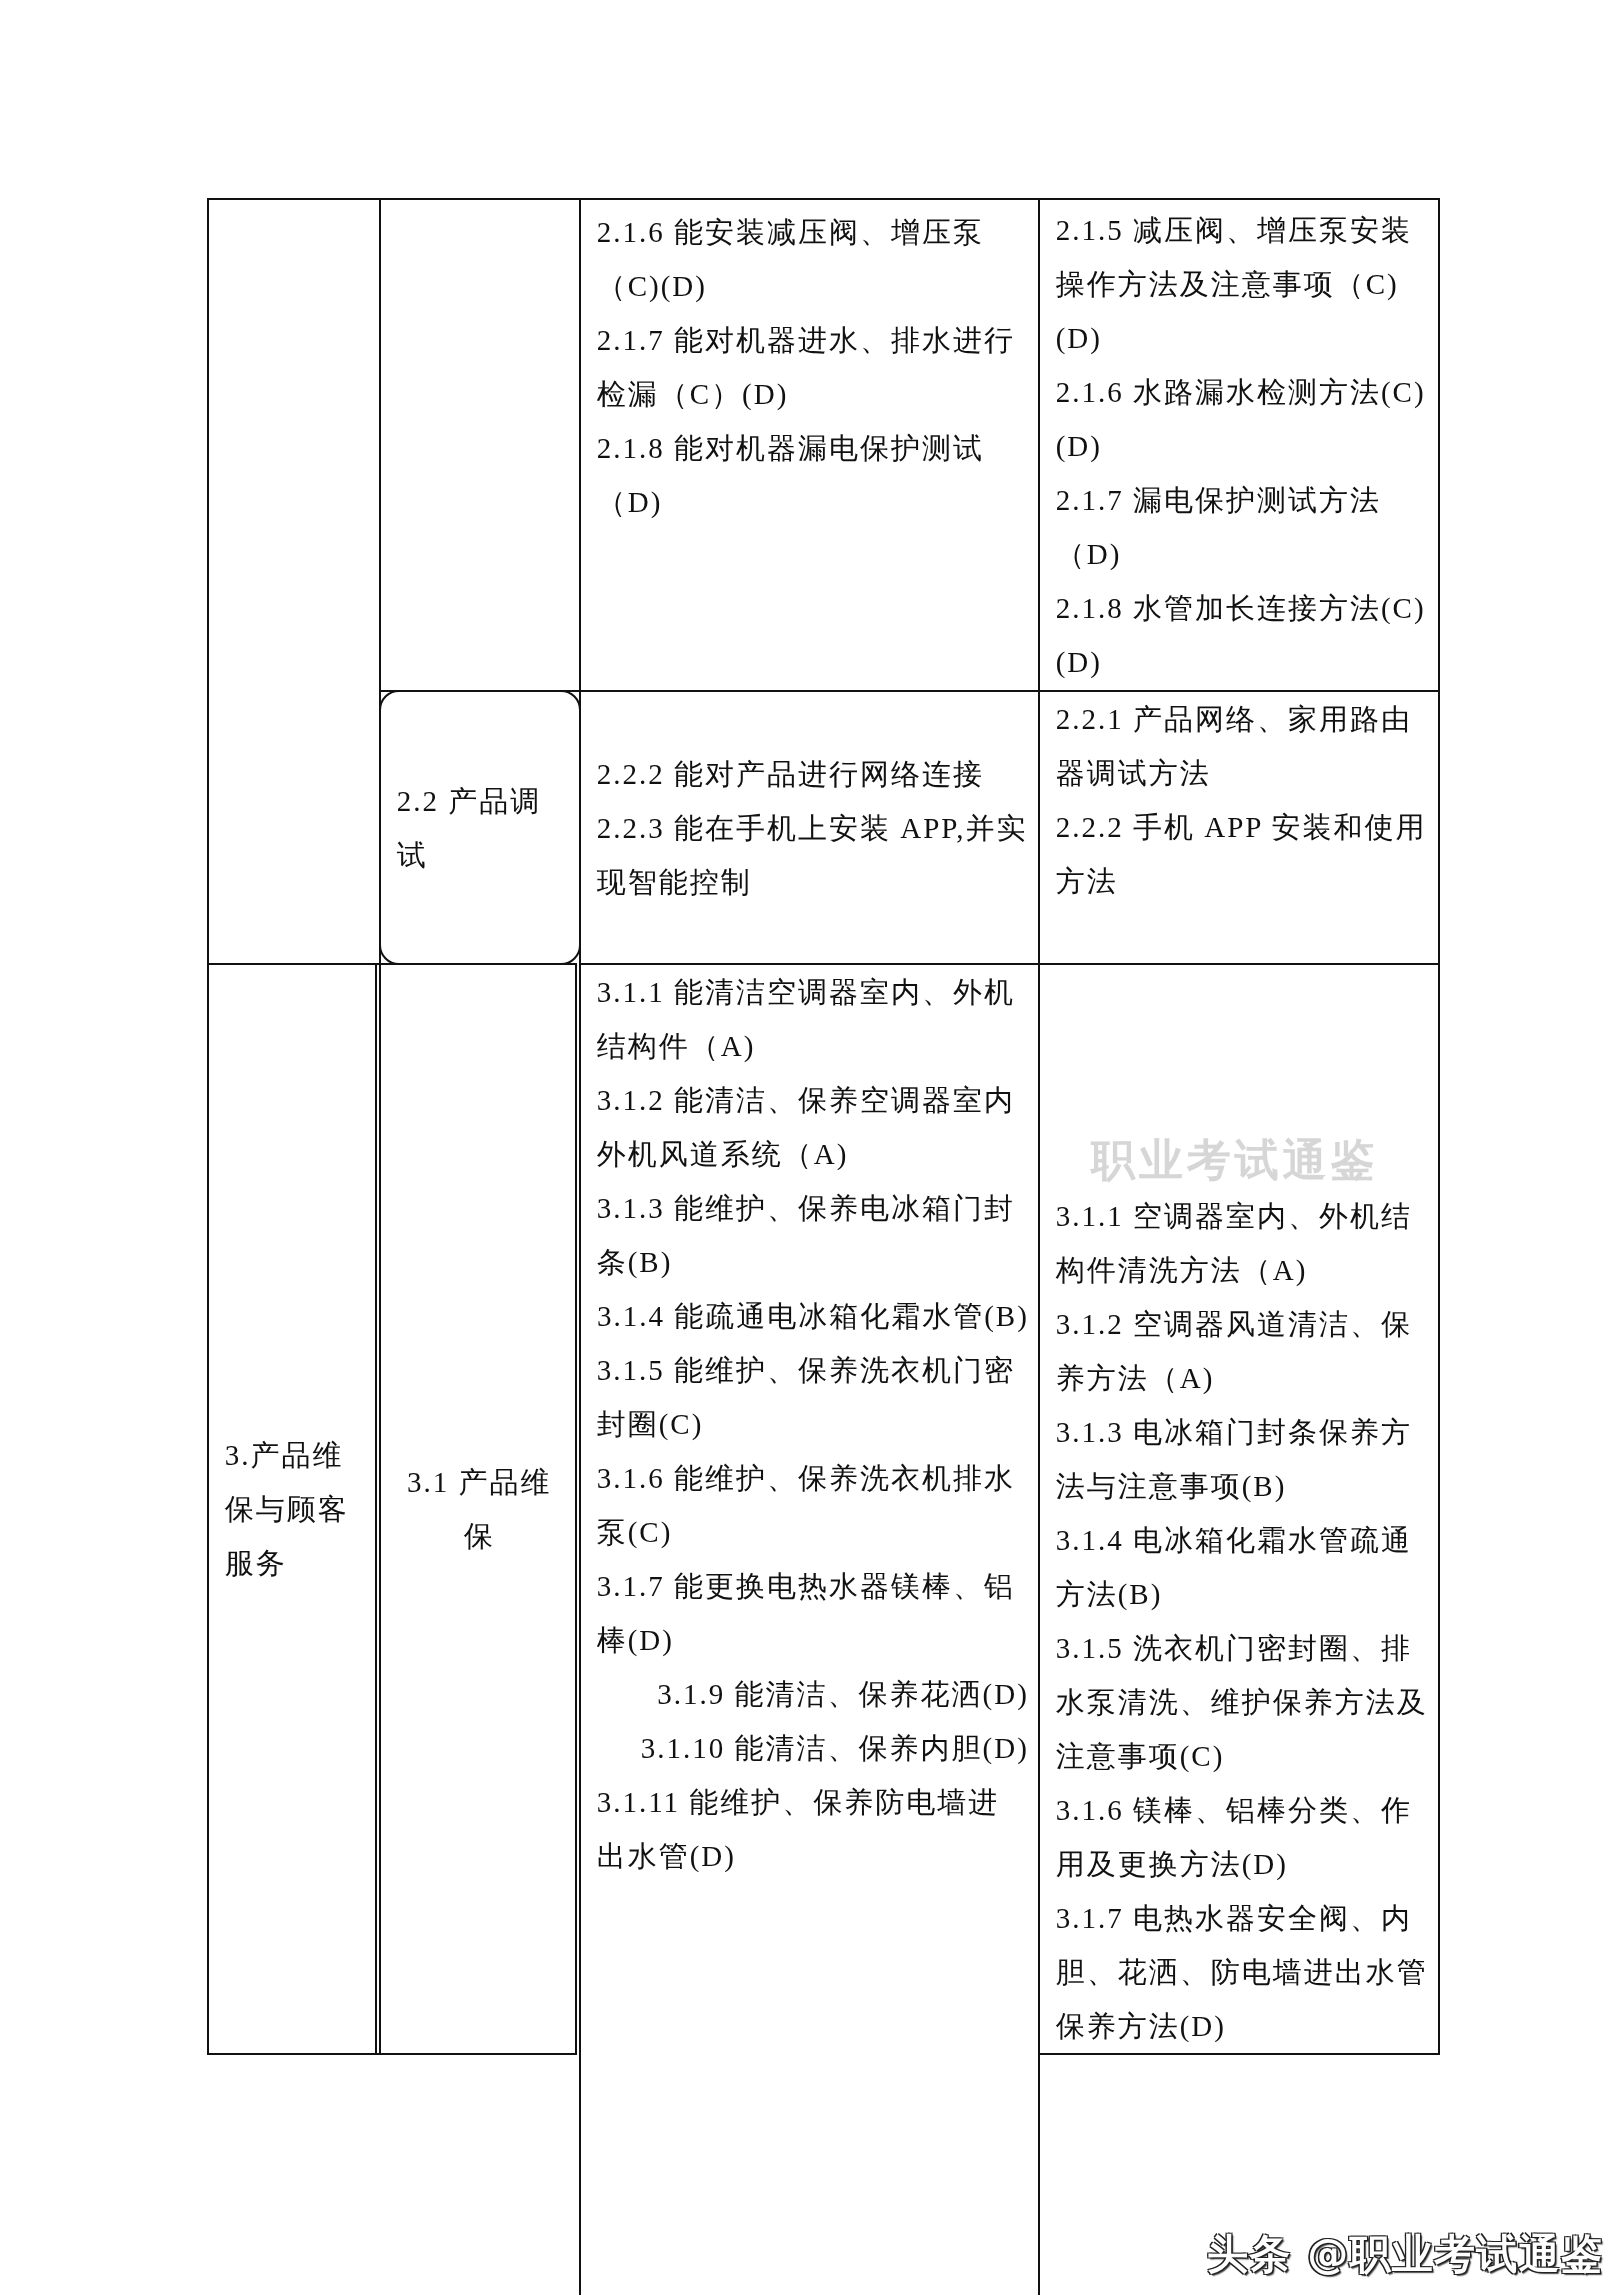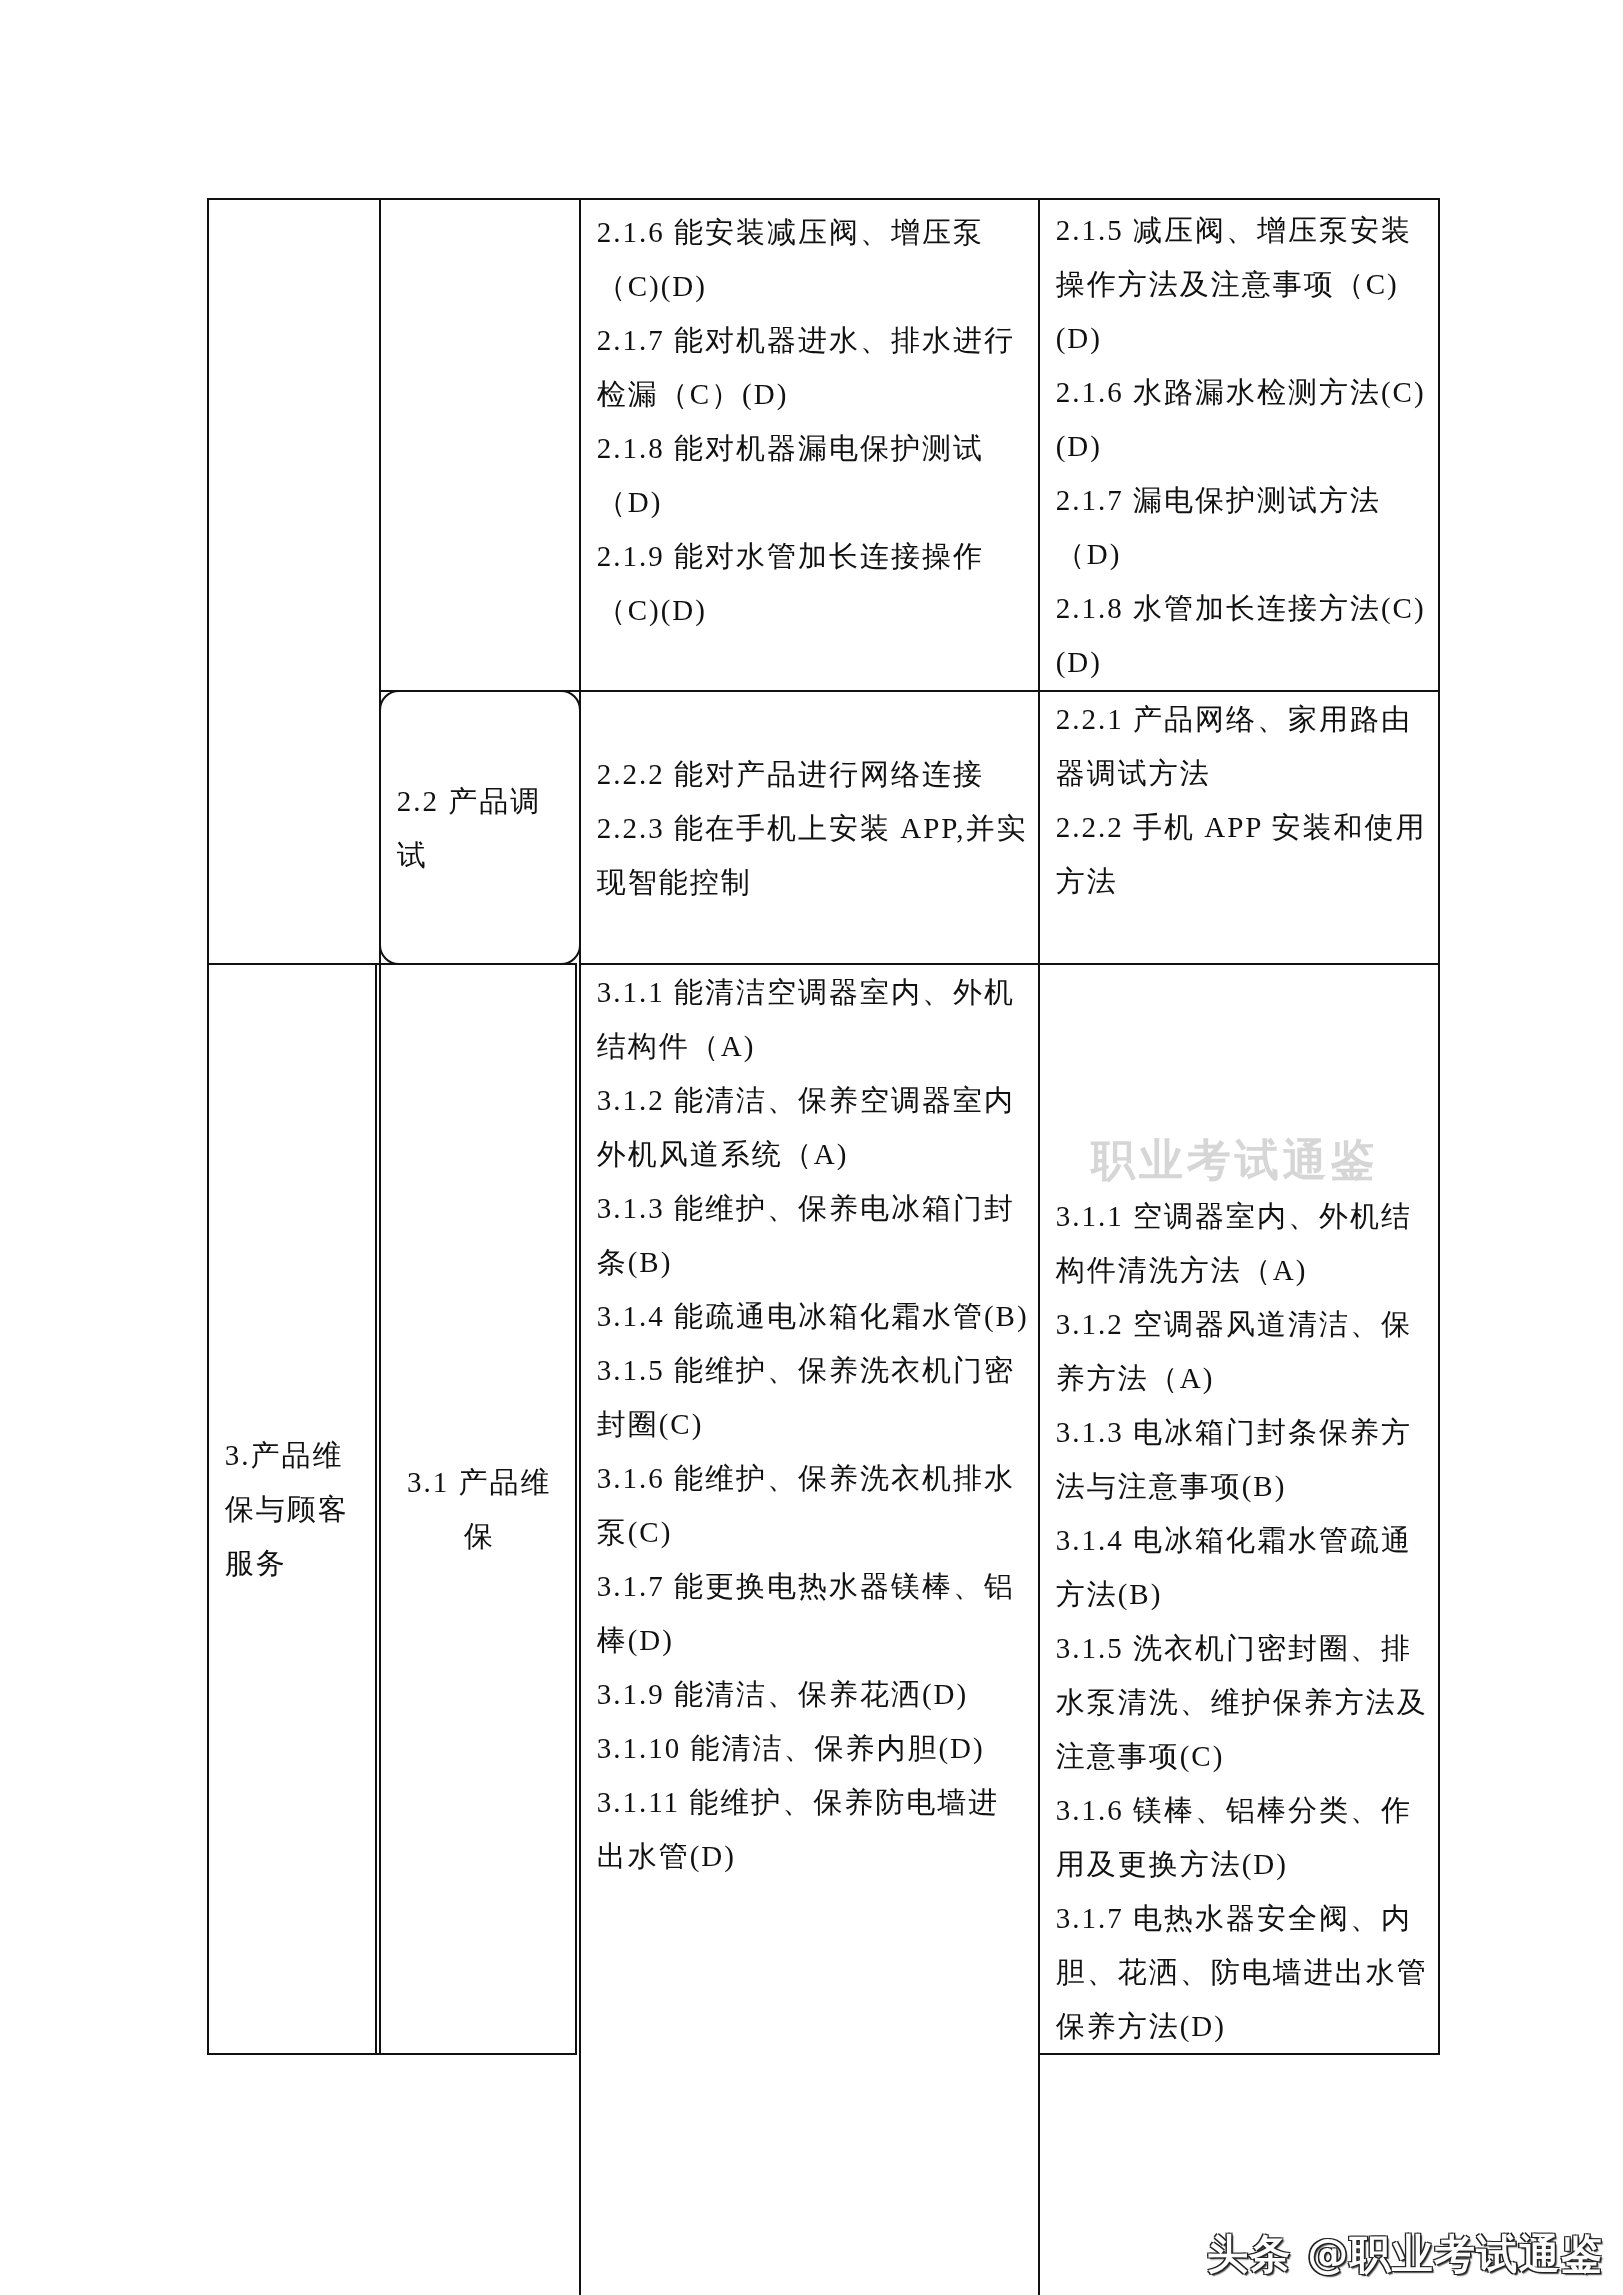--- a/index.html
+++ b/index.html
@@ -4,21 +4,21 @@
 <style>
   html, body { margin: 0; padding: 0; background: #ffffff; }
   body { width: 1623px; height: 2295px; position: relative; overflow: hidden;
          font-family: "Liberation Serif", "DejaVu Serif", serif; color: #111111; }
   .grid { position: absolute; left: 207px; top: 198px; width: 1233px; height: 1857px; }
   .cell { position: absolute; box-sizing: border-box; border: 2px solid #111111;
           display: flex; flex-direction: column; justify-content: center;
           padding: 0 9.2px 0 15.7px; font-size: 29px; line-height: 54px;
           letter-spacing: 2px; white-space: normal; word-break: break-all; }
   .cell .line { display: block; }
-  .cell.top { justify-content: flex-start; padding-top: 5.2px; }
+  .cell.top { justify-content: flex-start; padding-top: 5.2px; align-items: flex-end; }
   .watermark { position: absolute; left: 1091px; top: 1120px; font-size: 44px;
                line-height: 79px; color: #d6d6d6; letter-spacing: 3.9px;
                font-family: "DejaVu Sans", "Liberation Sans", sans-serif; font-weight: bold;
                pointer-events: none; }
   .footer { position: absolute; left: 1207px; top: 2228px; font-size: 41px; line-height: 52px;
             color: #ffffff; letter-spacing: 1.3px;
             font-family: "DejaVu Sans", "Liberation Sans", sans-serif; font-weight: bold;
             text-shadow: -1.3px -1.3px 0 #222, 1.3px -1.3px 0 #222, -1.3px 1.3px 0 #222, 1.3px 1.3px 0 #222, 2px 2px 1.3px #444; }
 </style>
 </head>
@@ -30,21 +30,20 @@
     <span class="line"></span>
   </div>
 
   <div class="cell" style="left:172px; top:0; width:202px; height:494px;">
     <span class="line"></span>
   </div>
   <div class="cell top" style="left:372px; top:0; width:461px; height:494px;">
     <span class="line">2.1.6 能安装减压阀、增压泵（C)(D)</span>
     <span class="line">2.1.7 能对机器进水、排水进行检漏（C）(D)</span>
     <span class="line">2.1.8 能对机器漏电保护测试（D)</span>
-    <span class="line">2.1.9 能对水管加长连接操作（C)(D)</span>
   </div>
   <div class="cell top" style="left:831px; top:0; width:402px; height:494px; padding-top:2.6px;">
     <span class="line">2.1.5 减压阀、增压泵安装操作方法及注意事项（C)(D)</span>
     <span class="line">2.1.6 水路漏水检测方法(C)(D)</span>
     <span class="line">2.1.7 漏电保护测试方法（D)</span>
     <span class="line">2.1.8 水管加长连接方法(C)(D)</span>
   </div>
 
   <div class="cell" style="left:172px; top:492px; width:202px; height:275px;border-radius:20px;">
     <span class="line">2.2 产品调试</span>

